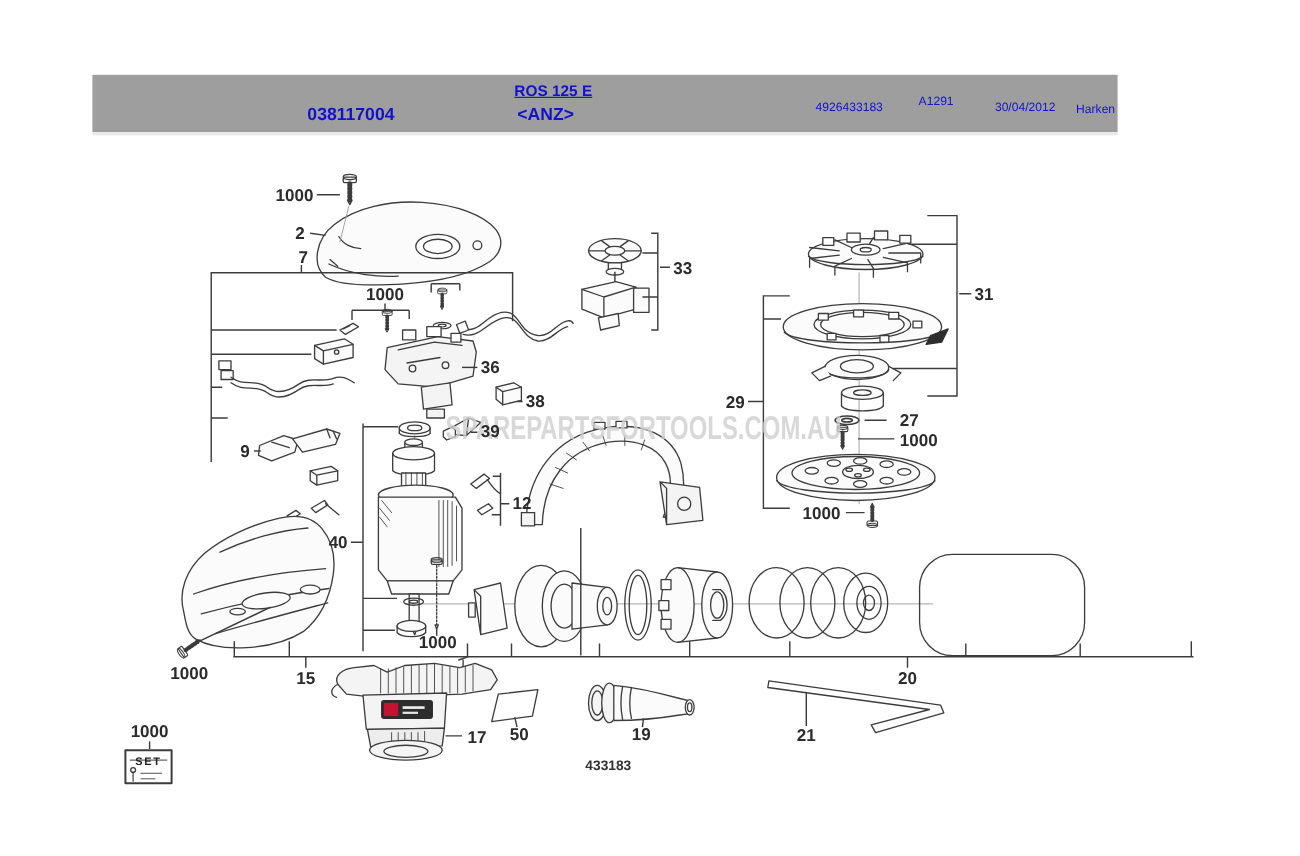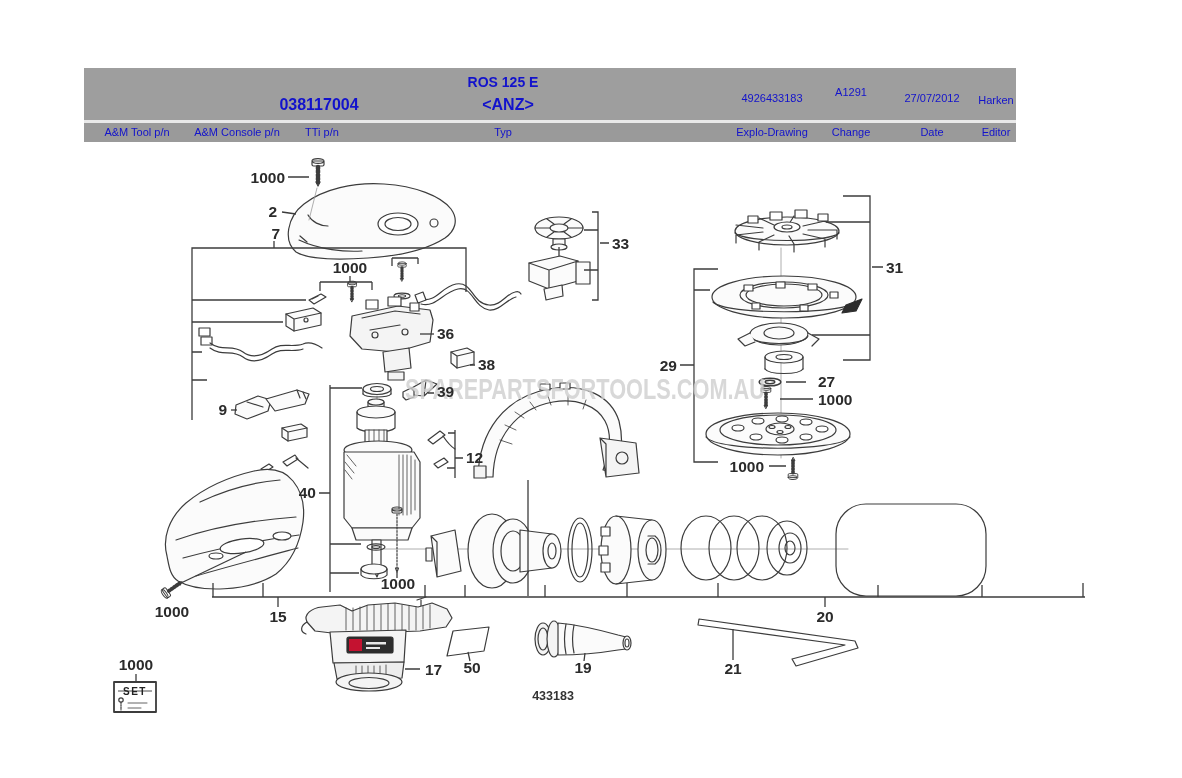--- a/index.html
+++ b/index.html
@@ -6,21 +6,21 @@
   #page{position:relative;width:1182px;height:778px;background:#fff;overflow:hidden;
         font-family:"Liberation Sans",sans-serif;}
   
   #hdr{position:absolute;left:84px;top:68px;width:932px;height:74px;}
   #hdr .row1{position:absolute;left:0;top:0;width:100%;height:52px;background:#9e9e9e;}
   #hdr .sep{position:absolute;left:0;top:52px;width:100%;height:3px;background:#e9e9e9;}
   #hdr .row2{position:absolute;left:0;top:55px;width:100%;height:19px;background:#9a9a9a;}
   #hdr span{position:absolute;transform:translateX(-50%);color:#1212cc;white-space:nowrap;}
   .hv{font-size:11px;text-align:right;}
   .hvb{font-size:16px;font-weight:bold;}
-  .htitle{font-size:14px;font-weight:bold;}
+  .htitle{font-size:14px;font-weight:bold;text-decoration:underline;}
   .hlab{font-size:11px;}
   
   #diagram-svg{position:absolute;left:0;top:0;}
   .art *{stroke:#3c3c3c;stroke-width:1.2;fill:none;stroke-linejoin:round;stroke-linecap:round;}
   .art .w{fill:#fff;}
   .art .f1{fill:#fbfbfb;}
   .art .f2{fill:#f4f4f4;}
   .art .f3{fill:#ededed;}
   .art .dk{fill:#2d2d2d;stroke:#2d2d2d;}
   .art .rd{fill:#c41230;stroke:none;}
@@ -40,37 +40,27 @@
 </style>
 </head>
 <body>
 
 <div id="page">
 
   <div id="hdr">
     <div class="row1">
       <span class="htitle" style="left:419px;top:6px">ROS 125 E</span>
       <span class="hvb" style="left:235px;top:28px">038117004</span>
-      <span class="hvb" style="left:424px;top:28px">&lt;ANZ&gt;</span>
+      <span class="hvb" style="left:412px;top:28px">&lt;ANZ&gt;</span>
       <span class="hv" style="left:688px;top:24px">4926433183</span>
       <span class="hv" style="left:767px;top:18px">A1291</span>
-      <span class="hv" style="left:848px;top:24px">27/07/2012</span>
+      <span class="hv" style="left:848px;top:24px">30/04/2012</span>
       <span class="hv" style="left:912px;top:26px">Harken</span>
     </div>
     <div class="sep"></div>
-    <div class="row2">
-      <span class="hlab" style="left:53px;top:3px">A&amp;M Tool p/n</span>
-      <span class="hlab" style="left:153px;top:3px">A&amp;M Console p/n</span>
-      <span class="hlab" style="left:238px;top:3px">TTi p/n</span>
-      <span class="hlab" style="left:419px;top:3px">Typ</span>
-      <span class="hlab" style="left:688px;top:3px">Explo-Drawing</span>
-      <span class="hlab" style="left:767px;top:3px">Change</span>
-      <span class="hlab" style="left:848px;top:3px">Date</span>
-      <span class="hlab" style="left:912px;top:3px">Editor</span>
-    </div>
   </div>
 
   <svg id="diagram-svg" width="1182" height="778" viewBox="0 0 1182 778">
     <defs>
       <g id="scr">
         <rect x="-6" y="-12" width="12" height="5" rx="1.5" fill="#fff"></rect>
         <ellipse cx="0" cy="-12" rx="6" ry="2.4"></ellipse>
         <line x1="0" y1="-6" x2="0" y2="9" stroke-width="4.5" stroke-dasharray="2,1.6"></line>
         <path d="M-2,9 L2,9 L0,13 Z"></path>
       </g>

